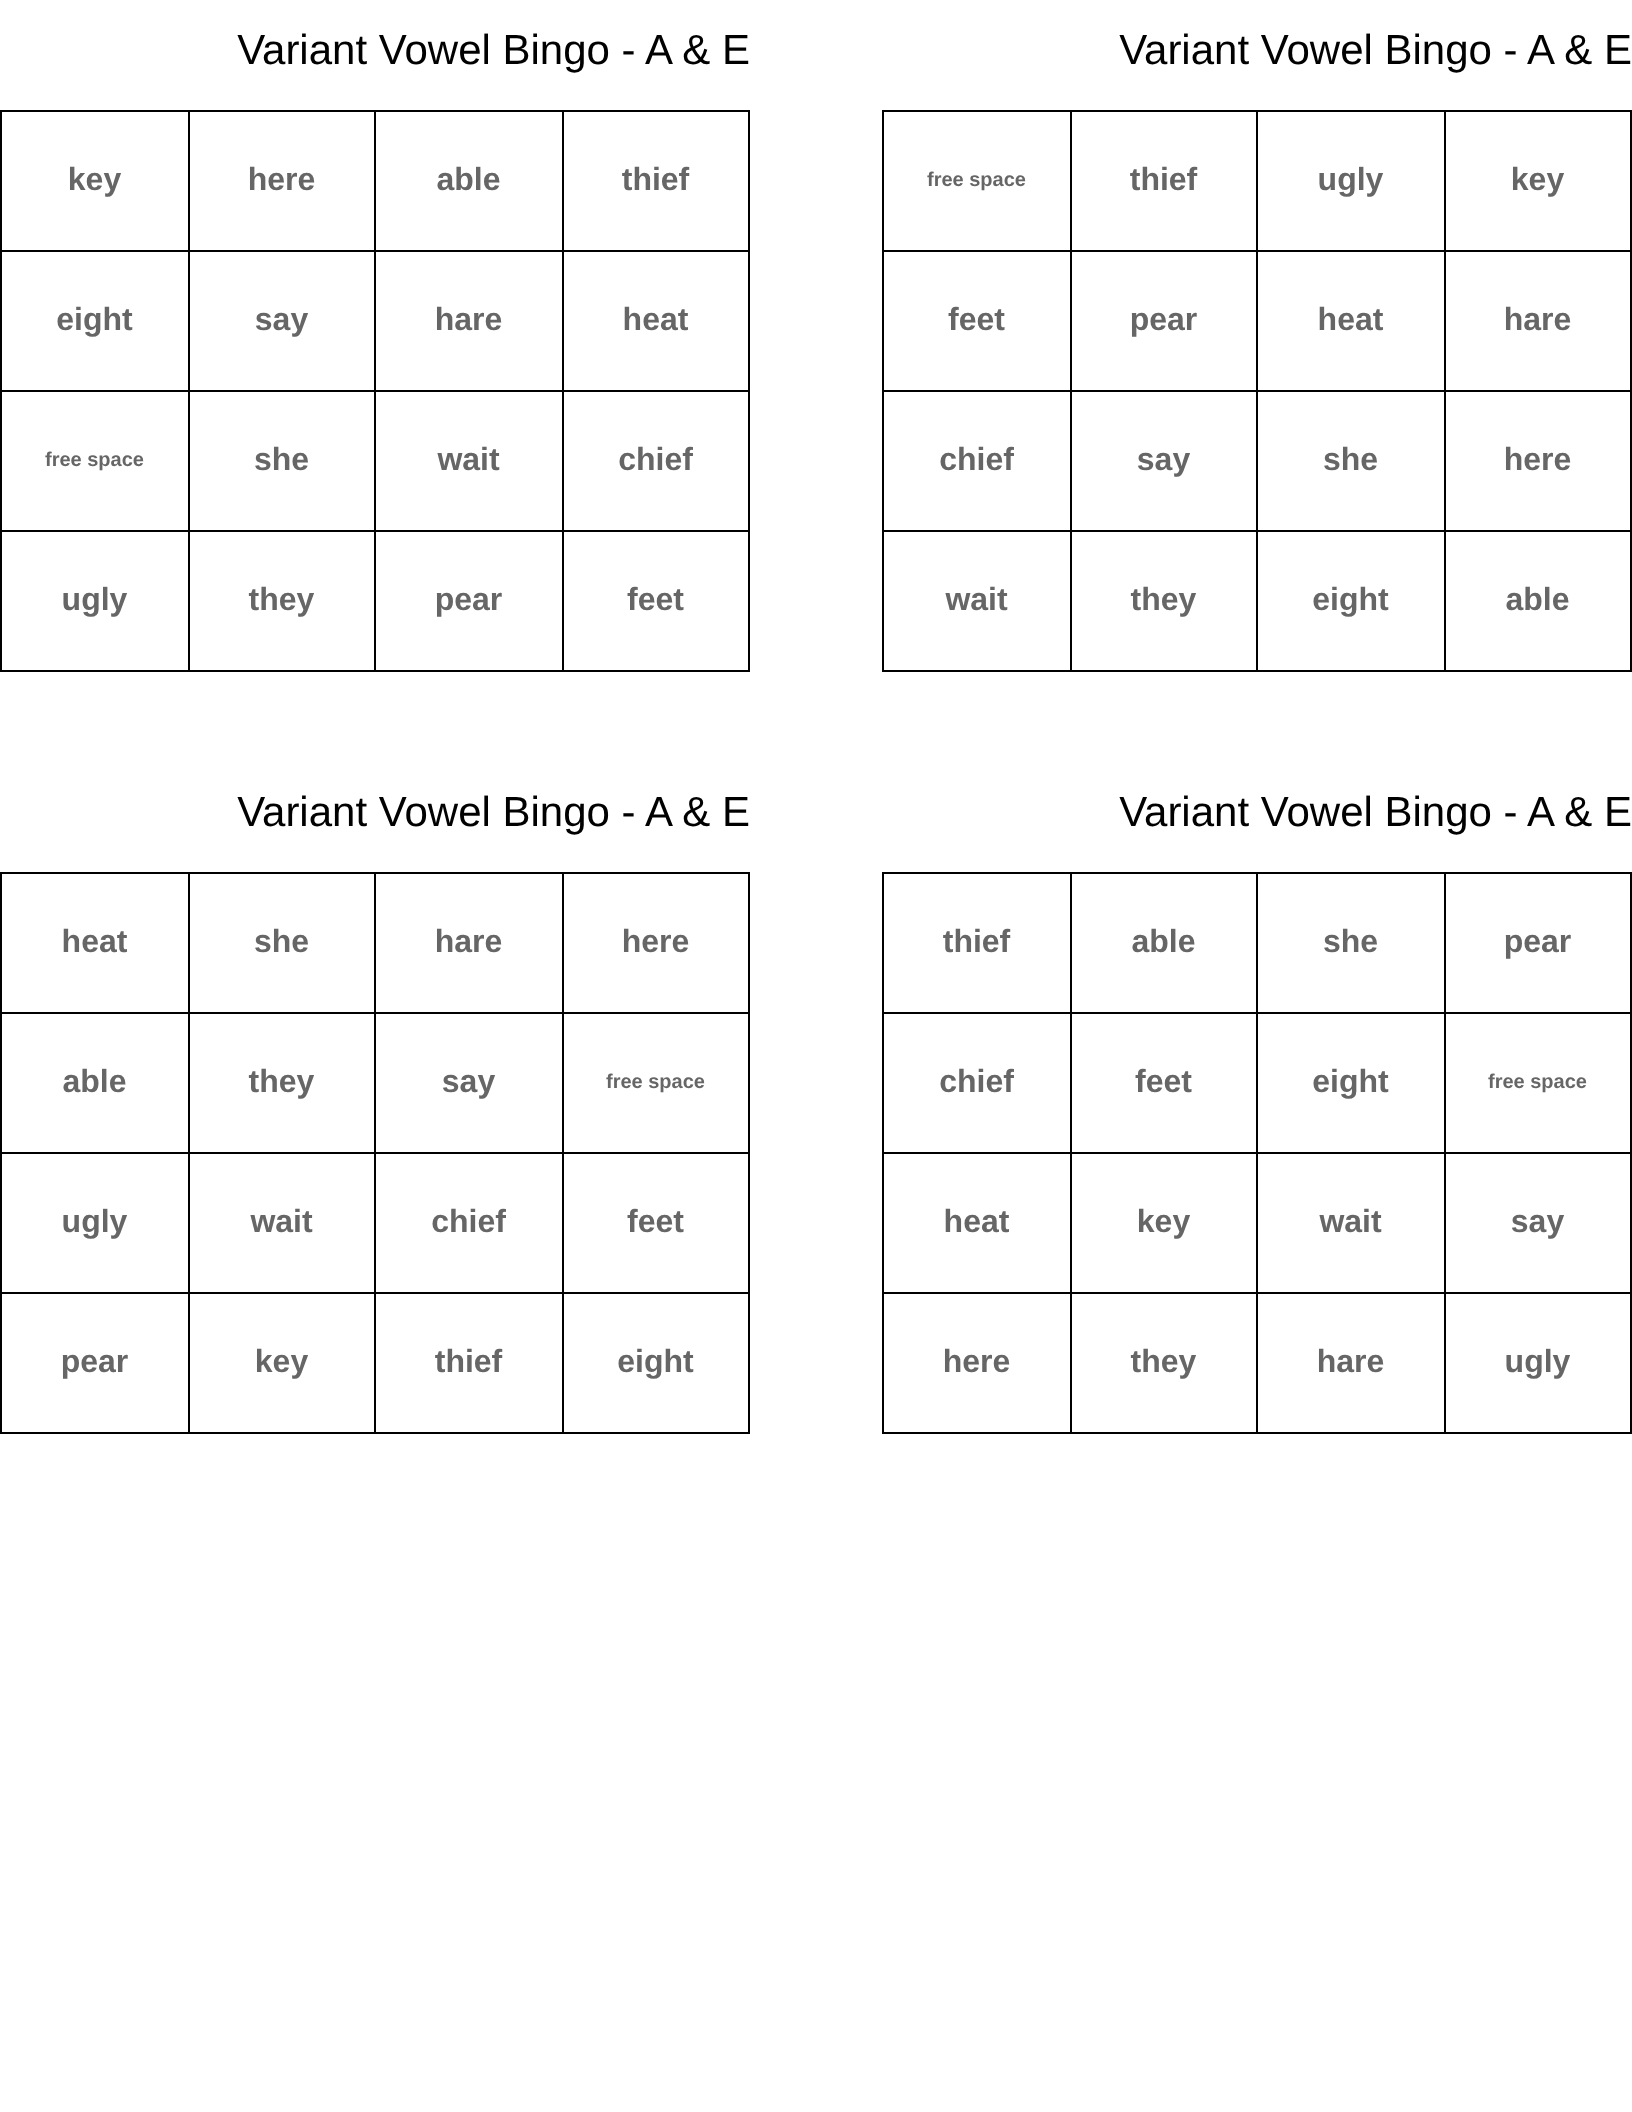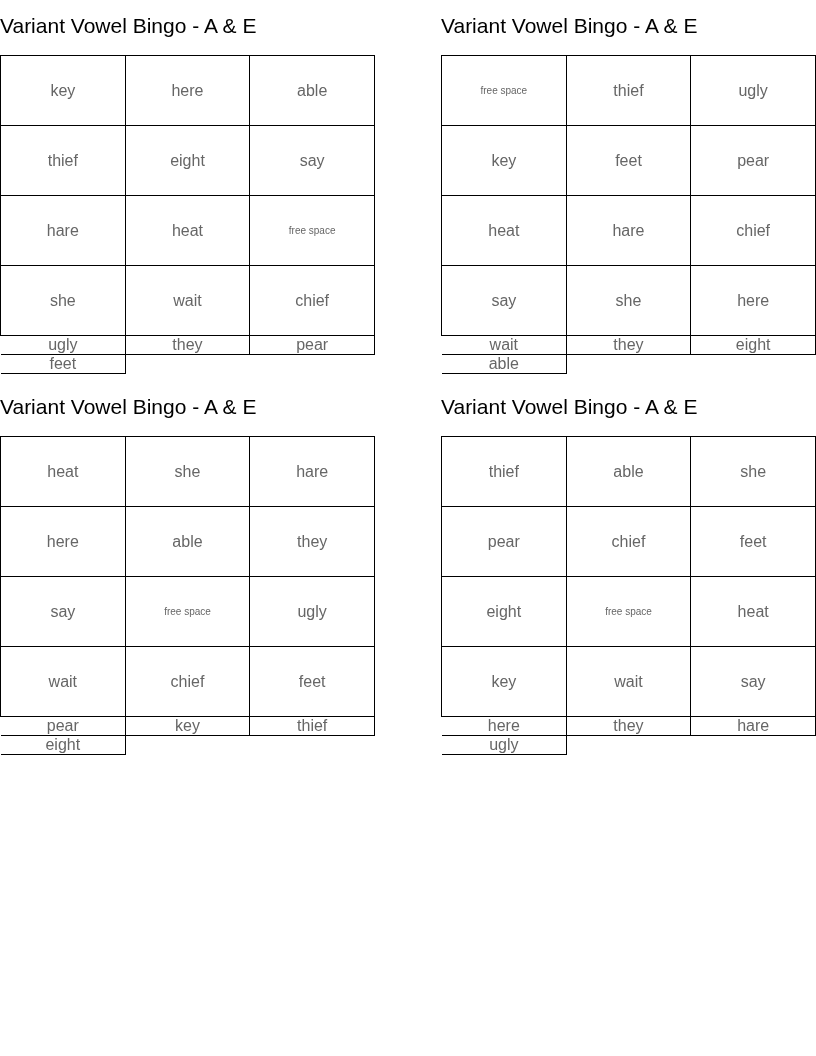--- a/index.html
+++ b/index.html
@@ -1,24 +1,24 @@
 <!DOCTYPE html>
 <html><head>
   <meta charset="utf-8">
   <style>
     html, body { margin: 0; padding: 0; background: #ffffff; }
     body { width: 816px; height: 1056px; position: relative; overflow: hidden;
            font-family: "Liberation Sans", "DejaVu Sans", sans-serif; }
     .card { position: absolute; width: 375px; }
-    .card-title { height: 55px; line-height: 52px; text-align: left;
+    .card-title { height: 55px; line-height: 52px; text-align: right;
                   font-size: 21px; color: #000; white-space: nowrap; }
-    .grid { display: grid; grid-template-columns: repeat(3, 1fr);
+    .grid { display: grid; grid-template-columns: repeat(4, 1fr);
             grid-template-rows: repeat(4, 70px);
             border-top: 1px solid #000; border-left: 1px solid #000;
-            box-sizing: border-box; width: 375px; height: 281px; }
+            box-sizing: border-box; width: 375px; height: 281px; font-weight: bold; }
     .cell { border-right: 1px solid #000; border-bottom: 1px solid #000;
             display: flex; align-items: center; justify-content: center;
             font-size: 16px; color: #666666; box-sizing: border-box; }
     .cell.free { font-size: 10px; color: #666666; }
   </style>
 </head>
 <body>
 
 <div class="card" style="left:0; top:0;">
   <div class="card-title">Variant Vowel Bingo - A &amp; E</div>

